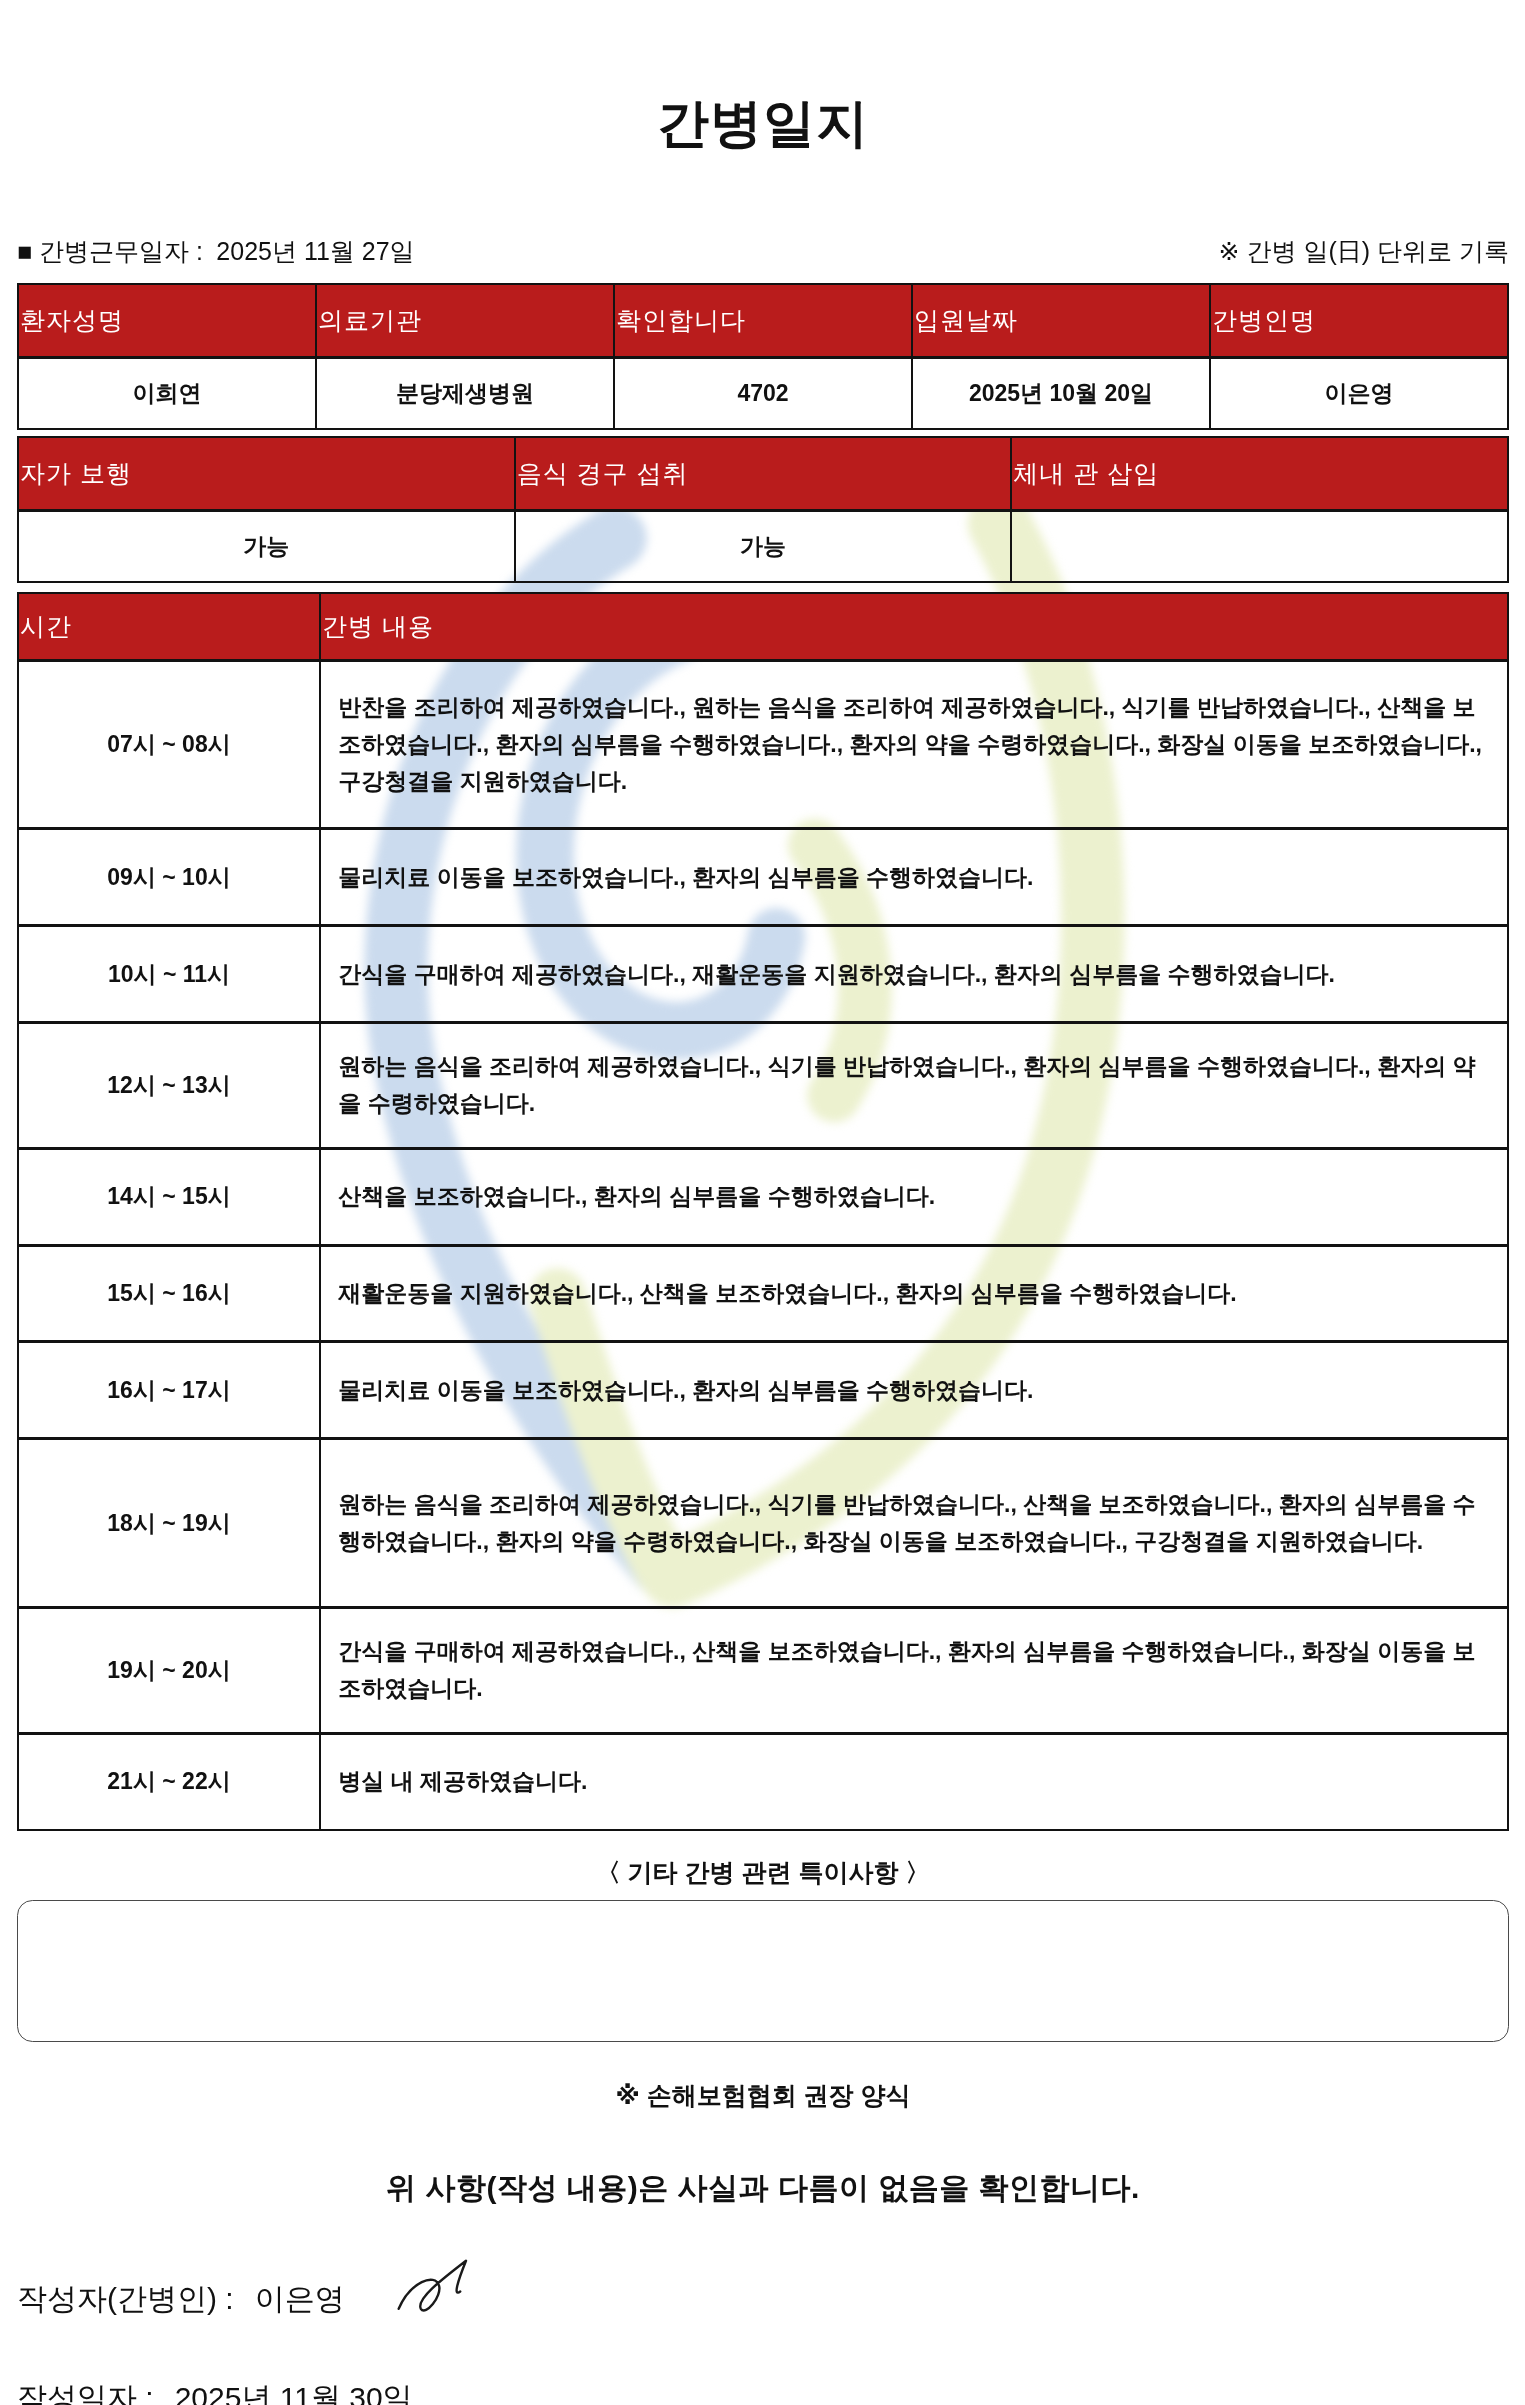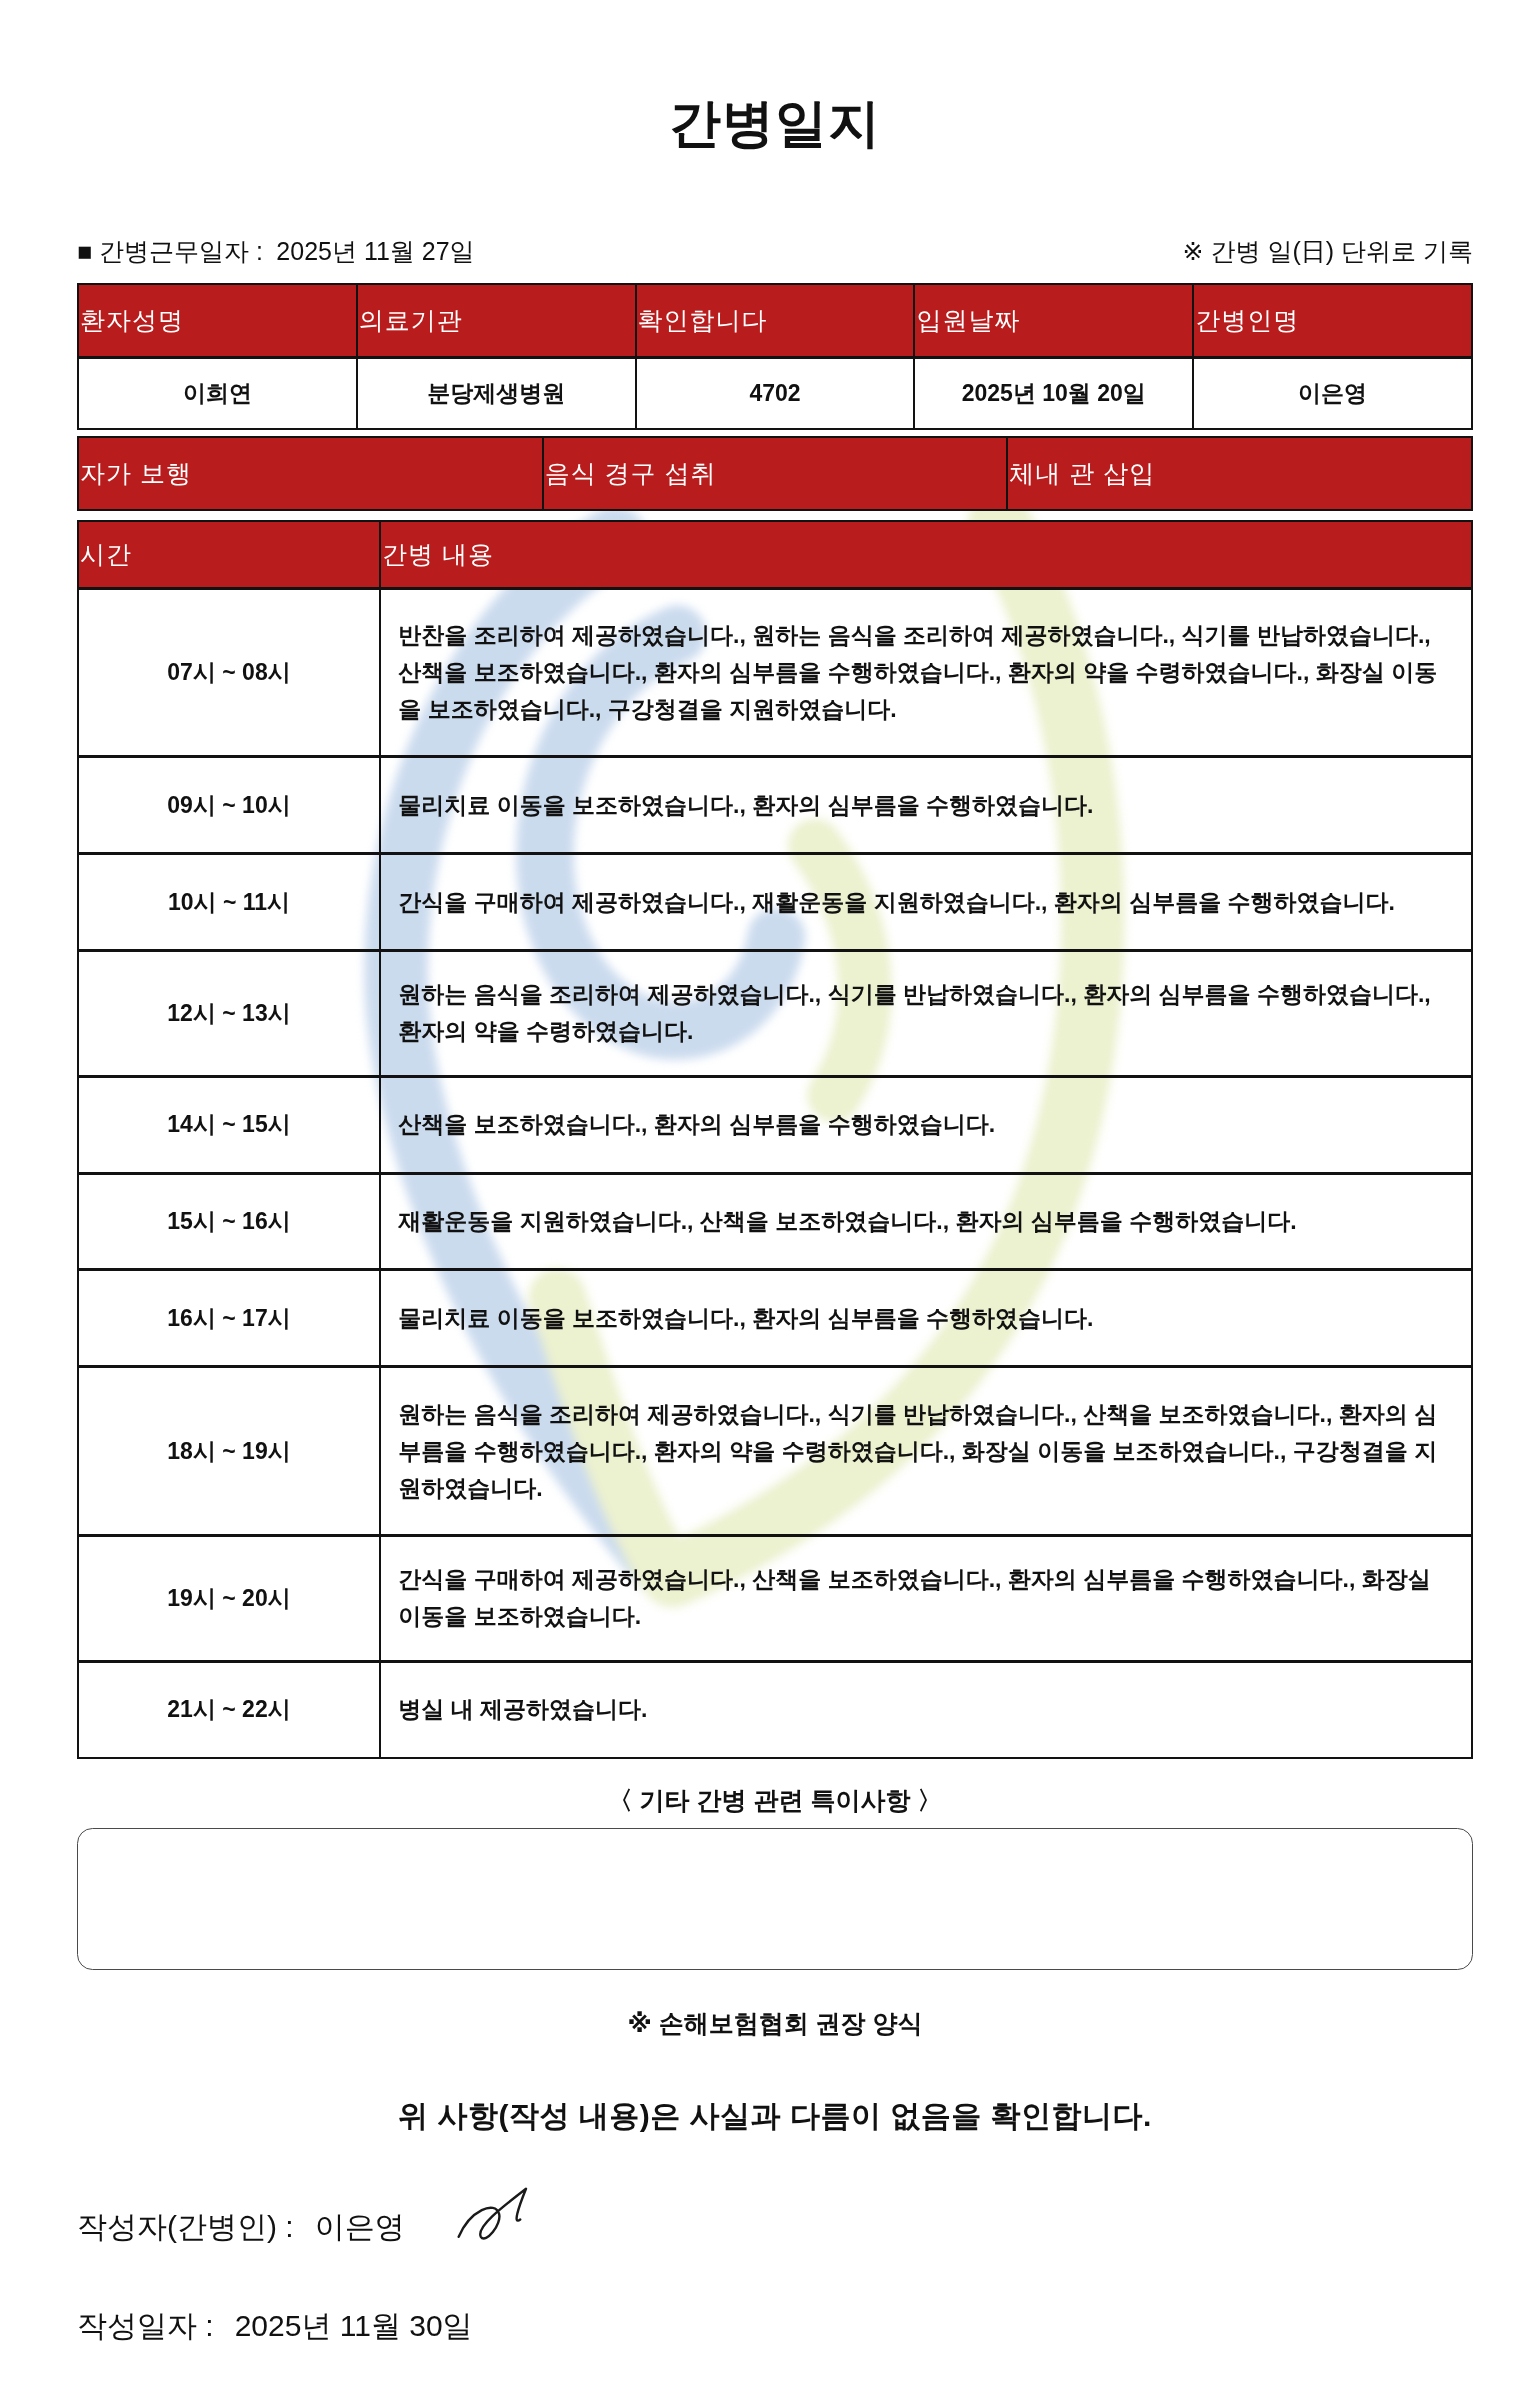--- a/index.html
+++ b/index.html
@@ -2,21 +2,21 @@
 <html lang="ko"><head>
 <meta charset="utf-8">
 <style>
   html,body{margin:0;padding:0;background:#ffffff;}
   body{
     width:1526px;height:2406px;position:relative;overflow:hidden;
     font-family:"Liberation Sans","DejaVu Sans",sans-serif;color:#111;
     -webkit-font-smoothing:antialiased;
   }
   .watermark{position:absolute;left:0;top:0;width:1526px;height:2406px;z-index:0;filter:blur(4.8px);}
-  .page{position:absolute;inset:0;padding:0 53px;z-index:1;box-sizing:border-box;margin-left:24px;}
+  .page{position:absolute;inset:0;padding:0 17px;z-index:1;box-sizing:border-box;}
 
   .title{padding-top:94px;text-align:center;font-size:52px;line-height:58px;font-weight:800;letter-spacing:1px;}
 
   .meta{margin-top:85px;display:flex;justify-content:space-between;align-items:flex-end;font-size:25px;line-height:29px;font-weight:500;gap:12px;}
   .meta .val{margin-left:13.4px;}
 
   table.grid{width:100%;border-collapse:collapse;table-layout:fixed;margin-top:17.3px;}
   table.grid.t2{margin-top:5.8px;}
   table.grid.t3{margin-top:8.6px;}
   table.grid th,table.grid td{border:2.9px solid #121212;}
@@ -89,20 +89,25 @@
     </tbody>
   </table>
 
   <table class="grid t2">
     <tbody>
       <tr>
         <th class="head">자가 보행</th>
         <th class="head">음식 경구 섭취</th>
         <th class="head">체내 관 삽입</th>
       </tr>
+      <tr class="sep">
+        <td class="val">가능</td>
+        <td class="val">가능</td>
+        <td class="val"></td>
+      </tr>
     </tbody>
   </table>
 
   <table class="grid t3">
     <colgroup>
         <col class="time-col">
         <col>
       </colgroup>
     <tbody>
       <tr>

